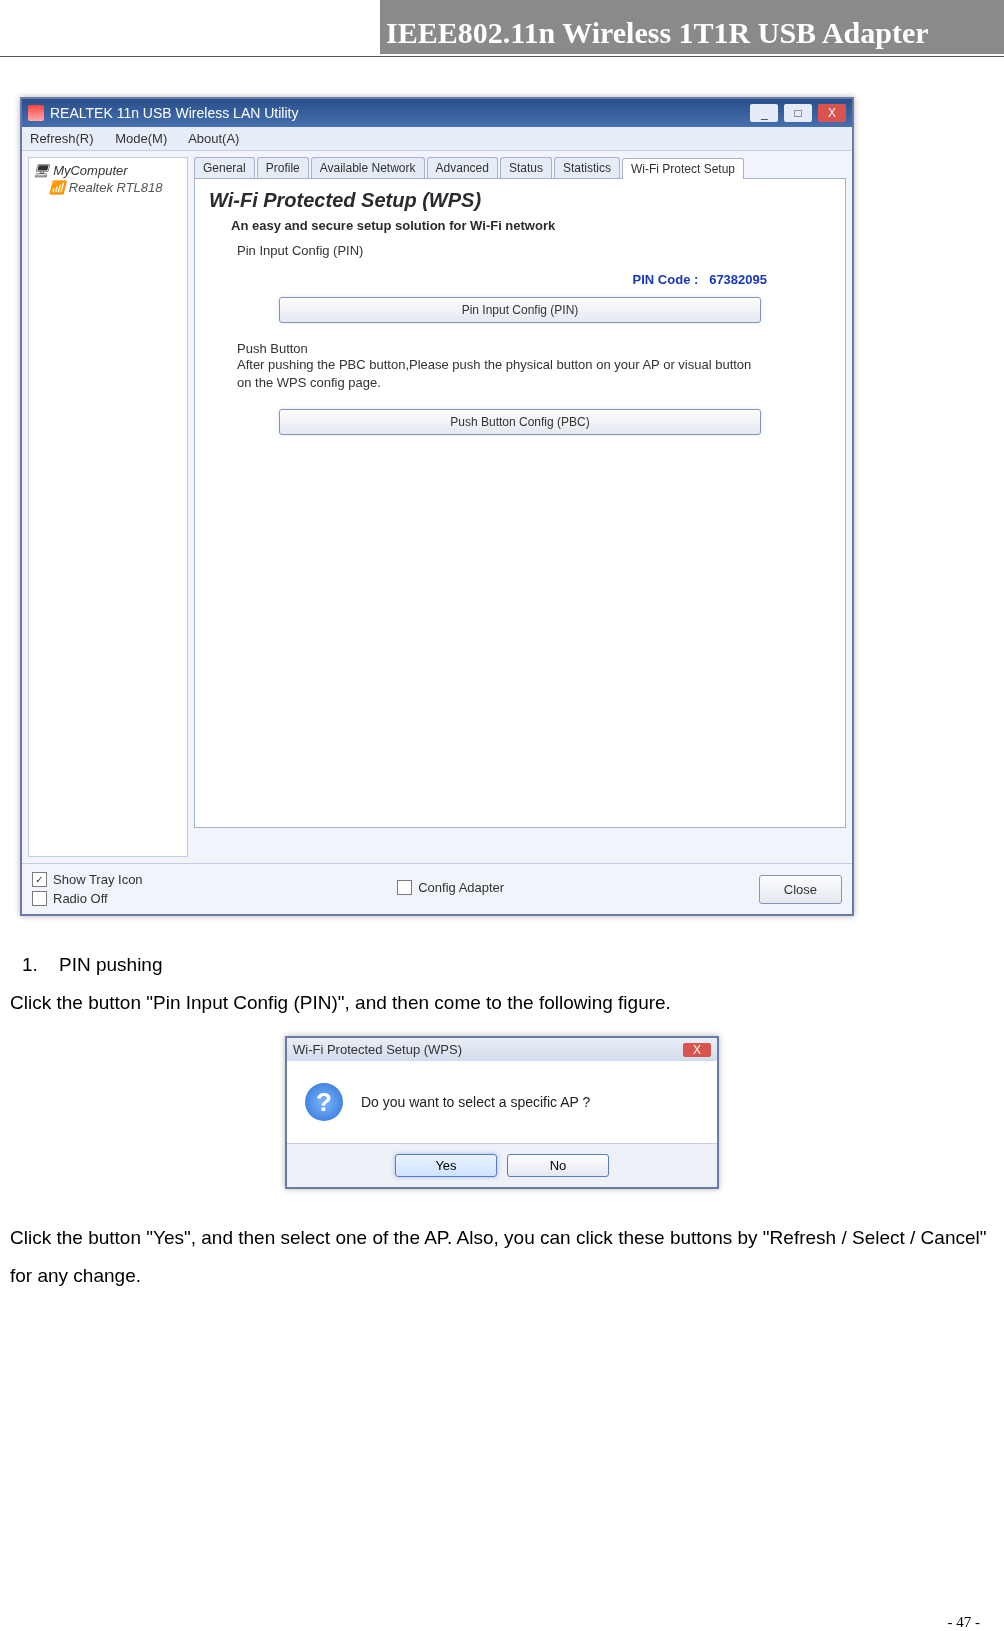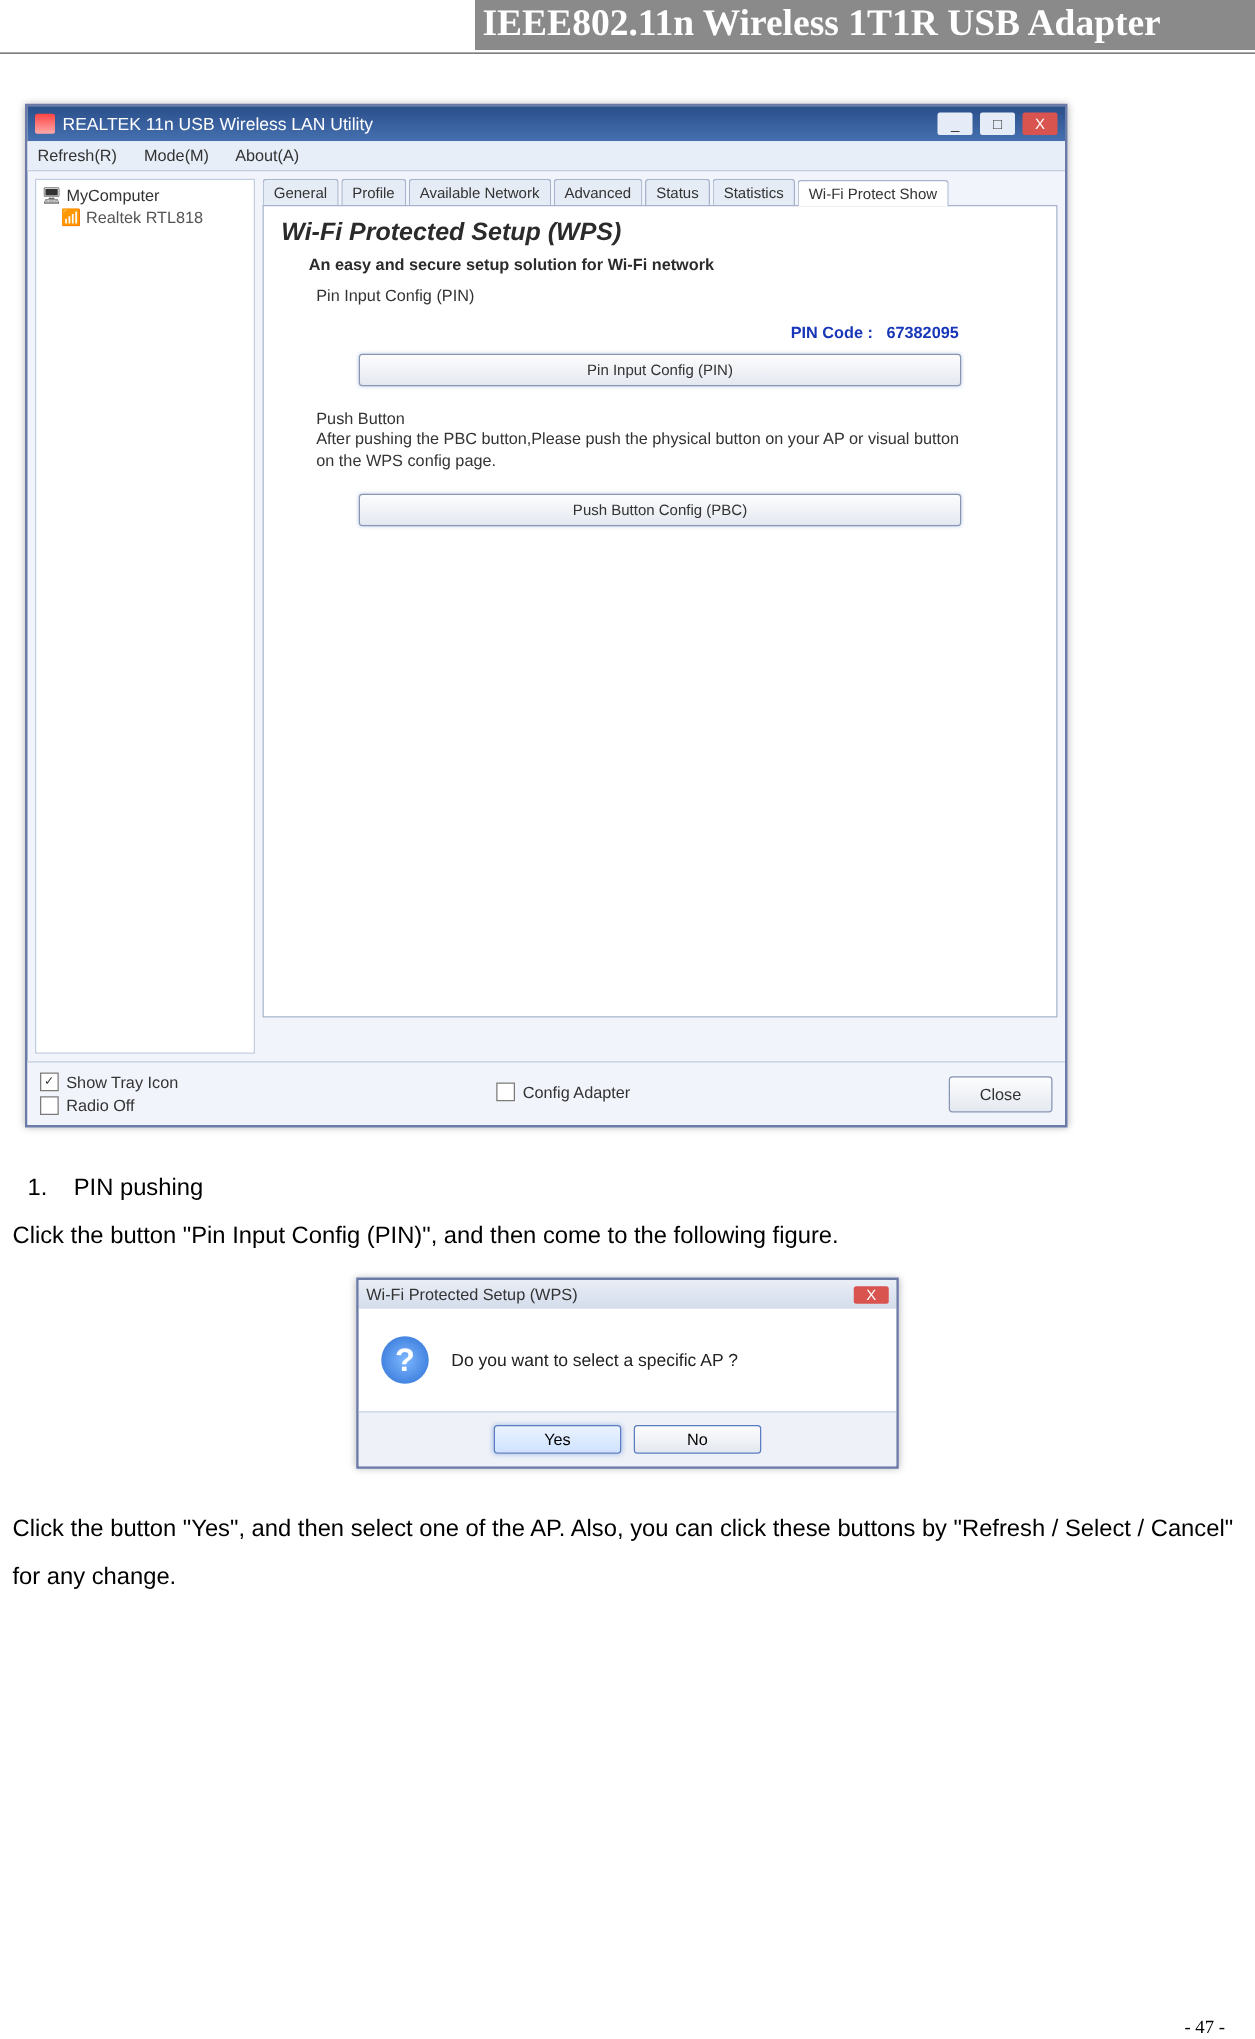--- a/index.html
+++ b/index.html
@@ -16,21 +16,21 @@
     position: relative;
     padding: 0;
     box-sizing: border-box;
   }
   .header-band {
     background: #8a8a8a;
     color: #fff;
     font-family: "Times New Roman", serif;
     font-size: 30px;
     font-weight: bold;
-    padding: 2px 6px 4px 6px;
+    padding: 16px 6px 4px 6px;
     margin-left: 380px;
   }
   .thin-rule {
     border-top: 1px solid #555;
     margin: 2px 0 0 0;
   }
   .figure-area {
     margin: 40px 0 0 20px;
   }
   
@@ -75,30 +75,31 @@
     padding: 4px 8px;
     border-bottom: 1px solid #c3cde0;
     color: #333;
   }
   .menubar span { margin-right: 18px; }
   .win-body {
     display: flex;
   }
   
   .left-tree {
-    width: 176px;
+    width: 160px;
     background: #fff;
     border: 1px solid #c3cde0;
     margin: 6px;
     font-size: 13px;
     color: #333;
     height: 700px;
     padding: 4px;
     box-sizing: border-box;
     overflow: hidden;
+    font-style: italic;
   }
   .tree-row {
     white-space: nowrap;
     padding: 1px 0;
   }
   .tree-row.sub { padding-left: 16px; color: #555; }
   
   .right-pane {
     flex: 1;
     margin: 6px 6px 6px 0;
@@ -342,21 +343,21 @@
         </div>
 
         <div class="right-pane">
           <div class="tabstrip">
             <div class="tab">General</div>
             <div class="tab">Profile</div>
             <div class="tab">Available Network</div>
             <div class="tab">Advanced</div>
             <div class="tab">Status</div>
             <div class="tab">Statistics</div>
-            <div class="tab active">Wi-Fi Protect Show</div>
+            <div class="tab active">Wi-Fi Protect Setup</div>
           </div>
           <div class="tabpage">
             <div class="wps-title">Wi-Fi Protected Setup (WPS)</div>
             <div class="wps-sub">An easy and secure setup solution for Wi-Fi network</div>
 
             <div class="section-label">Pin Input Config (PIN)</div>
 
             <div class="pin-line">
               <span>PIN Code :</span>
               &nbsp;

